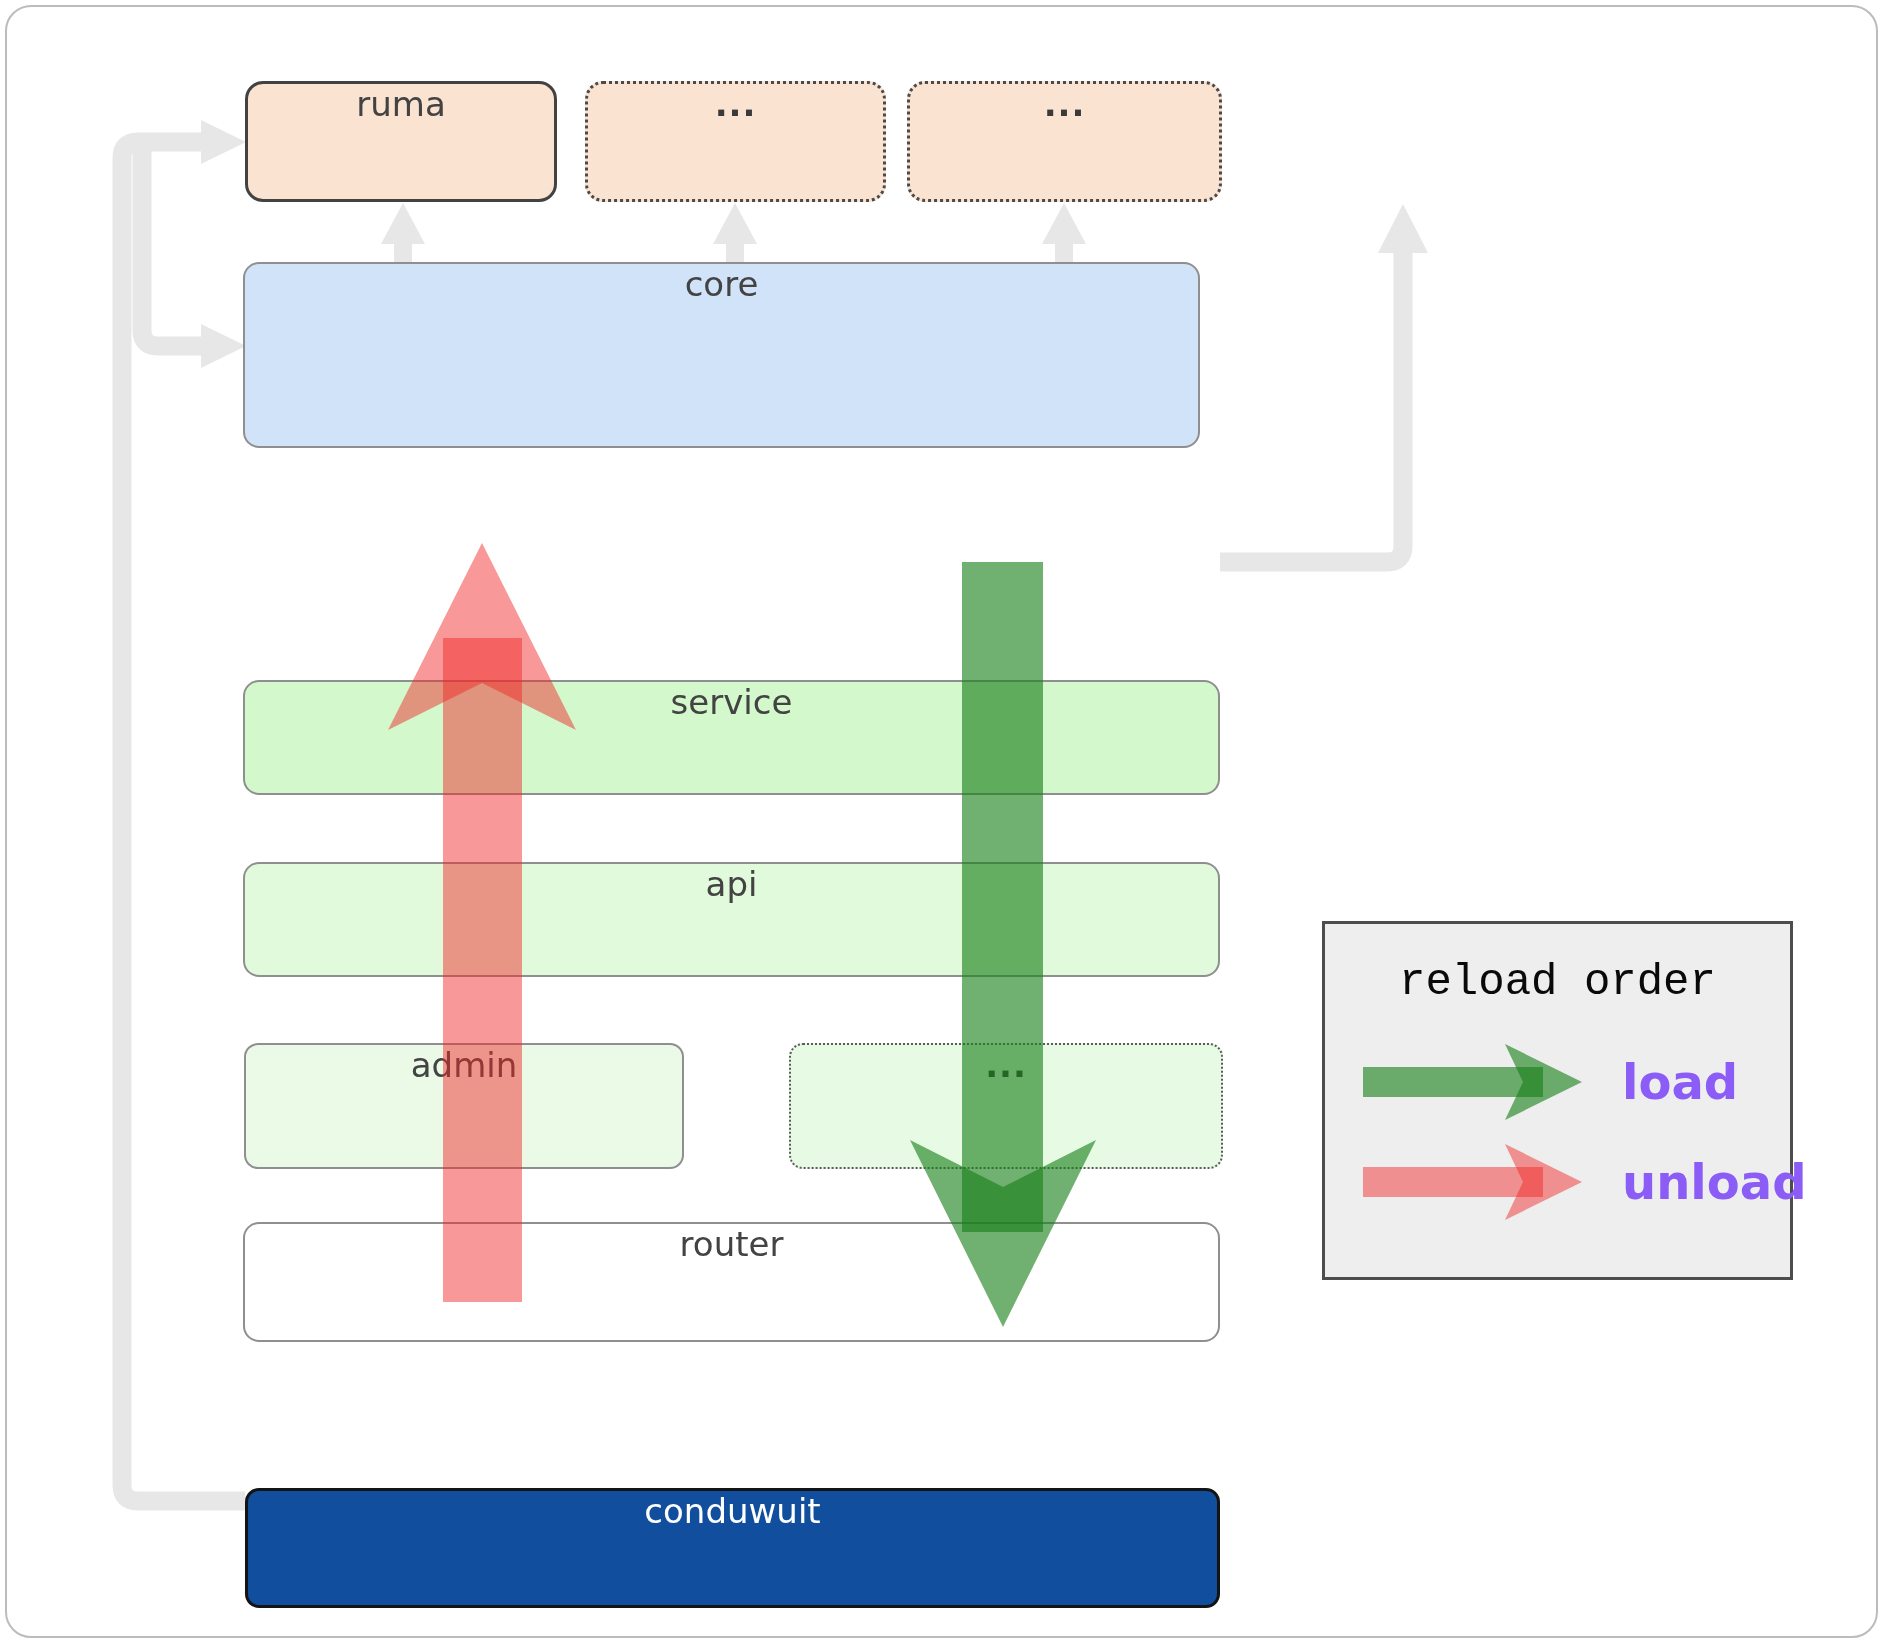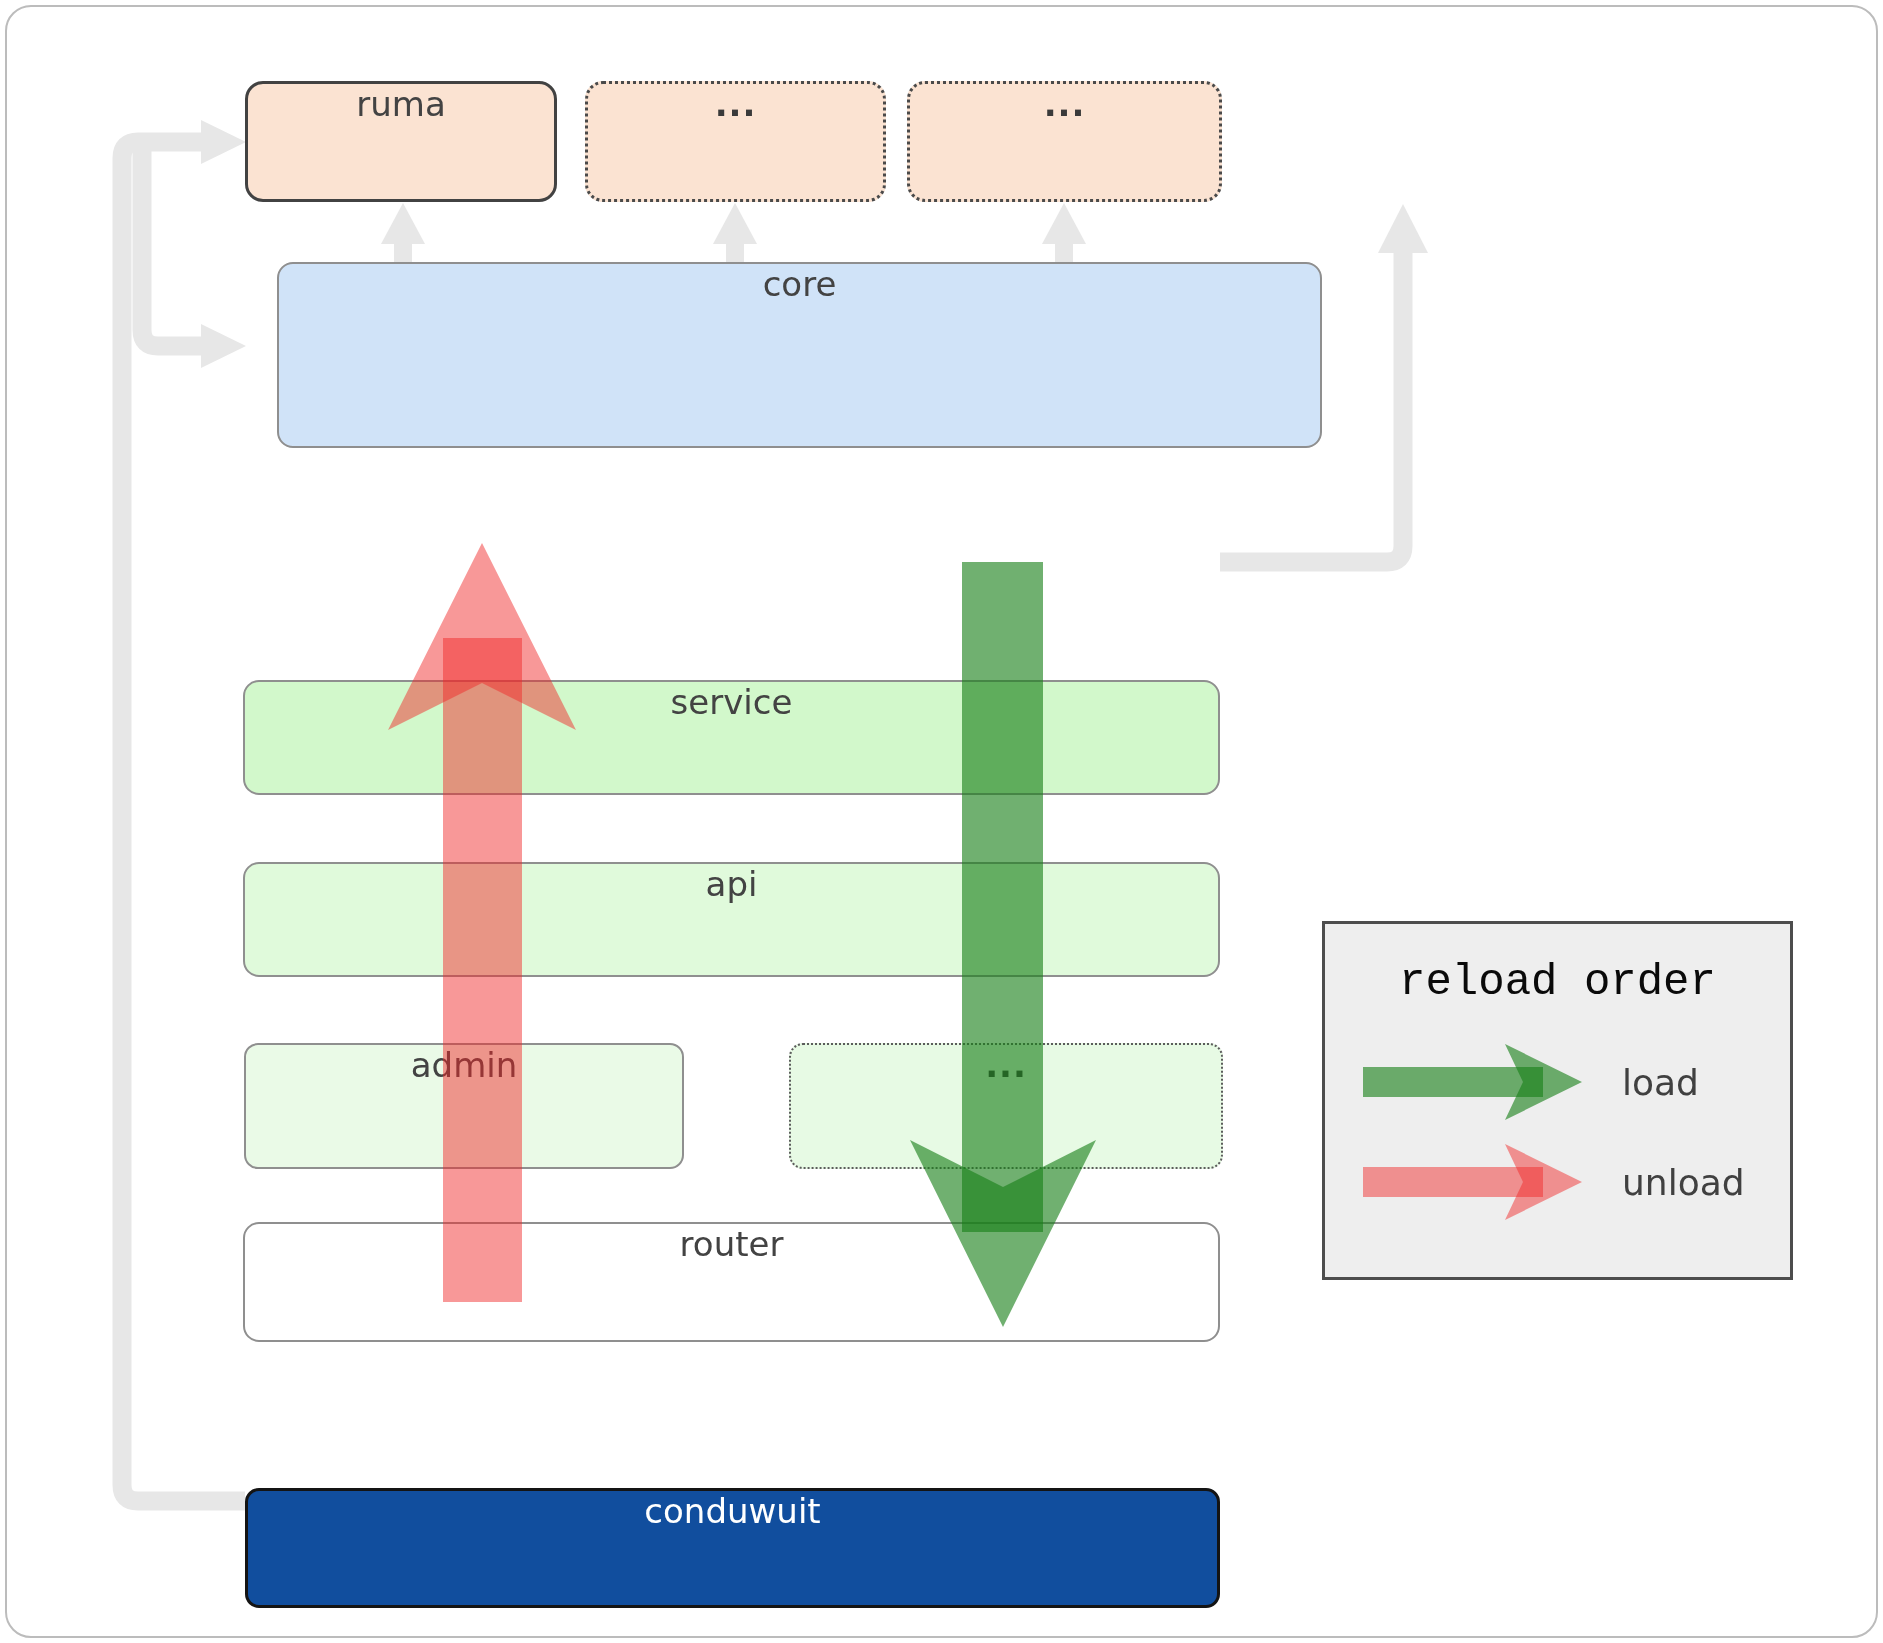--- a/index.html
+++ b/index.html
@@ -64,23 +64,24 @@
     font-size: 44px;
     color: #0a0a0a;
     z-index: 2;
     font-family: Liberation Mono, monospace;
   }
   .legend-label {
     position: absolute;
     left: 1622px;
     width: 200px; height: 60px;
     display: flex; align-items: center;
-    font-size: 36px;
-    color: #404040;
+    font-size: 48px;
+    color: #8b5cf6;
     z-index: 2;
+    font-weight: bold;
   }
   #legend-load-label { top: 1052px; }
   #legend-unload-label { top: 1152px; }
 </style>
 </head>
 <body>
 
 <div id="stage">
 
   <div id="outer-frame"></div>
@@ -112,21 +113,21 @@
 
   <div class="node dotted-dark ellipsis-label" id="node-ellipsis-top-1" style="left: 585px; top: 81px; width: 301px; height: 121px; background-color: rgb(251, 227, 210);">
     <span>...</span>
   </div>
 
   <div class="node dotted-dark ellipsis-label" id="node-ellipsis-top-2" style="left: 907px; top: 81px; width: 315px; height: 121px; background-color: rgb(251, 227, 210);">
     <span>...</span>
   </div>
 
 
-  <div class="node gray-border" id="node-core" style="left: 243px; top: 262px; width: 1045px; height: 186px; background-color: rgb(208, 227, 248); margin-left: 34px;">
+  <div class="node gray-border" id="node-core" style="left: 243px; top: 262px; width: 957px; height: 186px; background-color: rgb(208, 227, 248);">
     <span>core</span>
   </div>
 
 
   <div class="node gray-border" id="node-service" style="left: 243px; top: 680px; width: 977px; height: 115px; background-color: rgb(210, 248, 203);">
     <span>service</span>
   </div>
 
   <div class="node gray-border" id="node-api" style="left: 243px; top: 862px; width: 977px; height: 115px; background-color: rgb(224, 250, 219);">
     <span>api</span>

